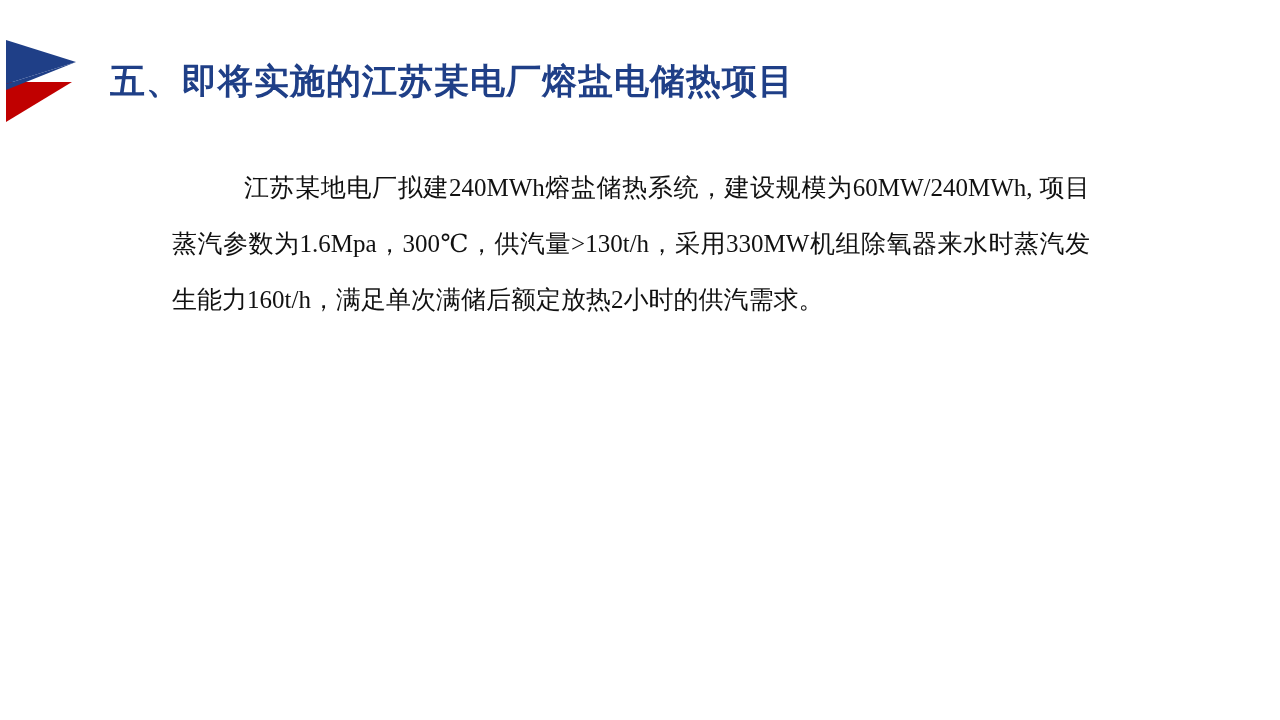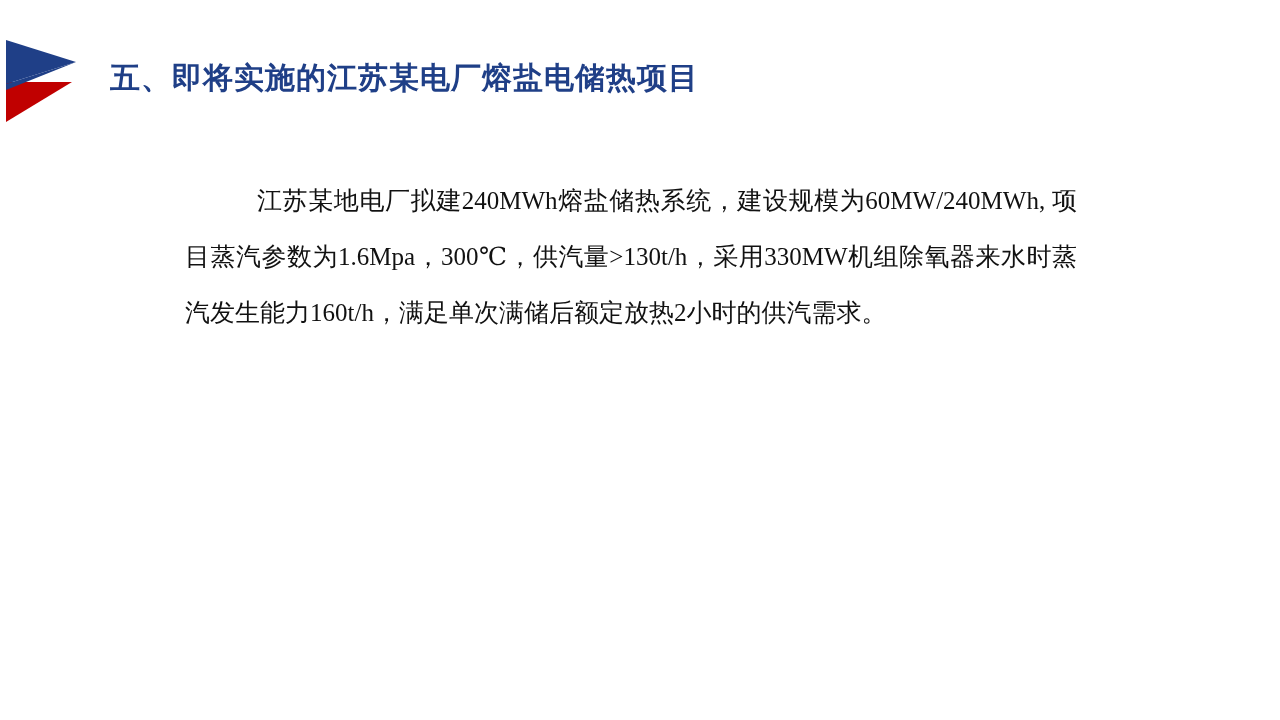--- a/index.html
+++ b/index.html
@@ -32,21 +32,21 @@
   .corner-mark svg {
     display: block;
   }
 
   
   .slide-title {
     position: absolute;
     left: 110px;
     top: 58px;
     font-family: "Liberation Serif", "DejaVu Serif", serif;
-    font-size: 30px;
+    font-size: 35px;
     font-weight: bold;
     color: #1f3f87;
     letter-spacing: 1px;
     white-space: nowrap;
   }
 
   
   .body-block {
     position: absolute;
     left: 172px;
@@ -54,21 +54,21 @@
     width: 918px;
   }
   .body-text {
     font-family: "Liberation Serif", "DejaVu Serif", serif;
     font-size: 25px;
     line-height: 56px;
     color: #111111;
     text-align: justify;
     text-justify: inter-ideograph;
     text-indent: 72px;
-    margin: 13px;
+    margin: 0;
   }
 </style>
 </head>
 <body>
 
 <div class="slide">
 
   <div class="corner-mark">
     <svg width="78" height="88" viewBox="0 0 78 88" xmlns="http://www.w3.org/2000/svg">
       <polygon points="0,48 0,88 66,48" fill="#c00000"></polygon>

